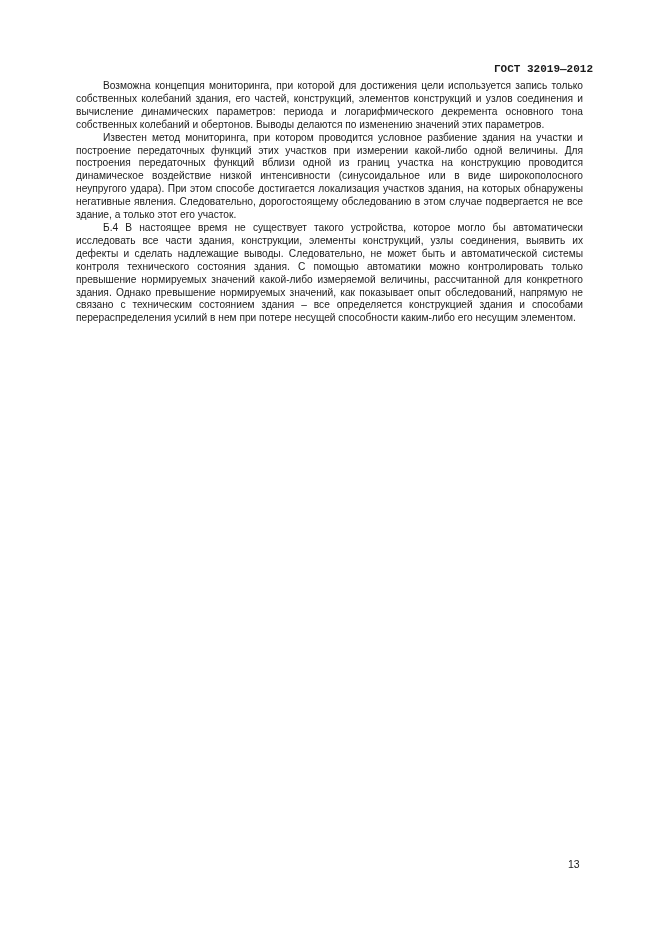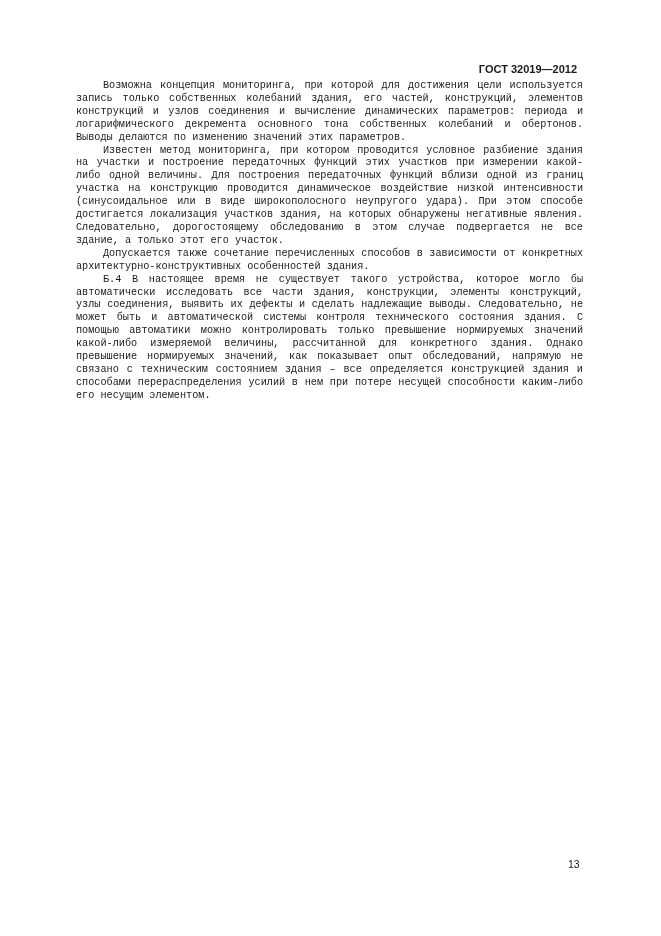--- a/index.html
+++ b/index.html
@@ -1,27 +1,26 @@
 <!DOCTYPE html>
 <html><head>
 <meta charset="utf-8">
 <style>
   html, body { margin: 0; padding: 0; background: #ffffff; }
   body { width: 661px; height: 936px; position: relative; overflow: hidden;
          font-family: "Liberation Sans", sans-serif; color: #1a1a1a; }
-  .header { position: absolute; top: 63px; right: 84px; font-weight: bold; font-size: 11px; }
-  .content { position: absolute; top: 80px; left: 76px; width: 507px; font-size: 10.2px; line-height: 12.9px; font-family: Liberation Mono, monospace; }
+  .header { position: absolute; top: 63px; right: 68px; font-weight: bold; font-size: 11px; font-family: Liberation Mono, monospace; }
+  .content { position: absolute; top: 80px; left: 76px; width: 507px; font-size: 10.2px; line-height: 12.9px; }
   .para { text-align: justify; text-indent: 27px; margin: 0; }
   .page-number { position: absolute; top: 858px; left: 568px; font-size: 10.5px; }
 </style>
 </head>
 <body>
 
 <div class="header">ГОСТ 32019—2012</div>
 
 <div class="content">
   <p class="para">Возможна  концепция мониторинга, при которой для достижения цели используется запись только собственных колебаний здания, его частей, конструкций, элементов конструкций и узлов соединения и вычисление динамических параметров: периода и логарифмического декремента основного тона собственных колебаний и обертонов. Выводы делаются по изменению значений этих параметров.</p>
   <p class="para">Известен метод мониторинга, при котором проводится условное разбиение здания на участки и построение передаточных функций этих участков при измерении какой-либо одной величины. Для построения передаточных функций вблизи одной из границ участка на конструкцию проводится динамическое воздействие низкой интенсивности (синусоидальное или в виде широкополосного неупругого удара). При этом способе достигается локализация участков здания, на которых обнаружены негативные явления. Следовательно, дорогостоящему обследованию в этом случае подвергается не все здание, а только этот его участок.</p>
-  <p class="para">Допускается также сочетание перечисленных способов в зависимости от конкретных архитектурно-конструктивных особенностей здания.</p>
   <p class="para">Б.4  В настоящее время не существует такого устройства, которое могло бы автоматически исследовать все части здания, конструкции, элементы конструкций, узлы соединения, выявить их дефекты и сделать надлежащие выводы.  Следовательно, не может быть и автоматической системы контроля технического состояния здания. С помощью автоматики можно контролировать только превышение нормируемых значений какой-либо измеряемой величины, рассчитанной для конкретного здания. Однако превышение нормируемых значений, как показывает опыт обследований, напрямую не связано с техническим состоянием здания – все определяется конструкцией здания и способами перераспределения усилий в нем при потере несущей способности каким-либо его несущим элементом.</p>
 </div>
 
 <div class="page-number">13</div>
 
 </body></html>

